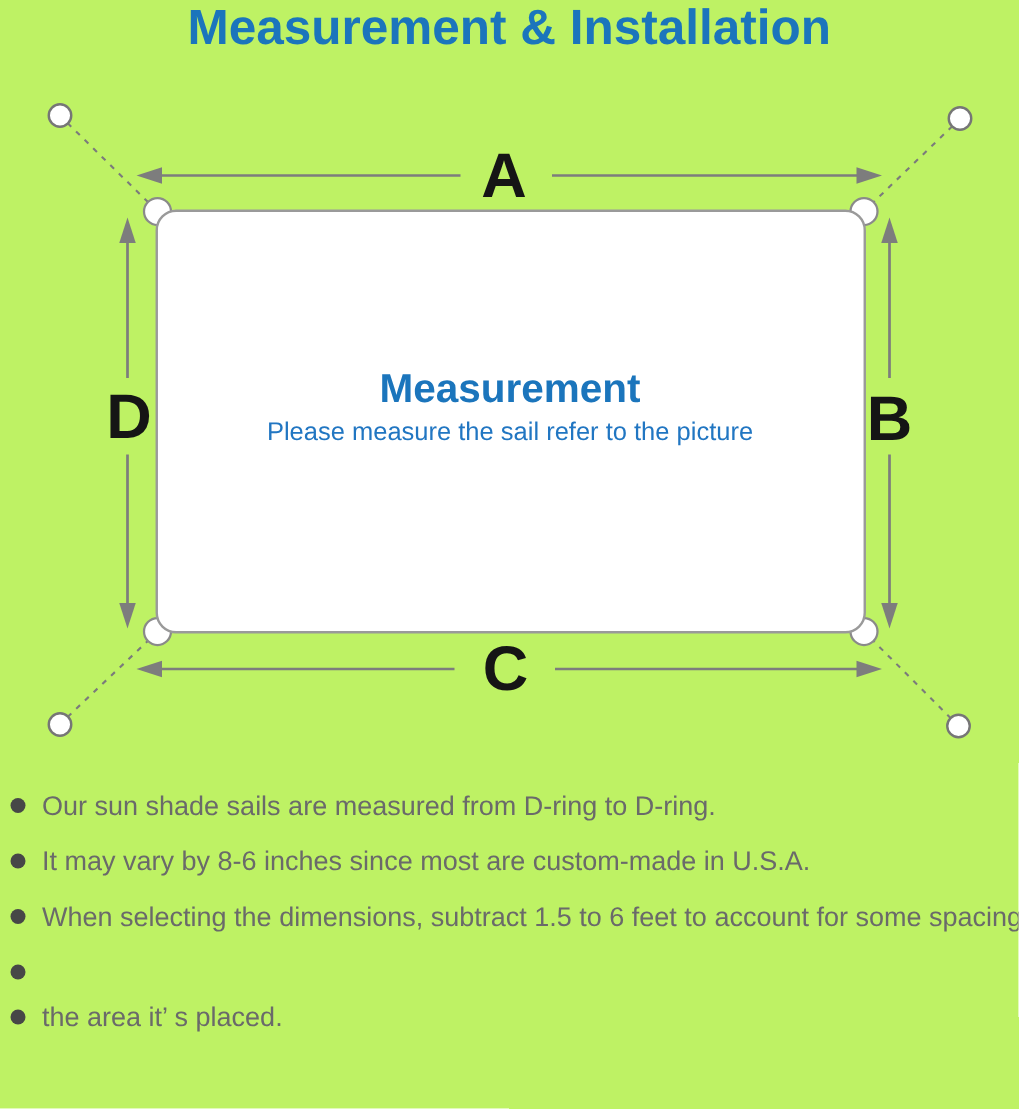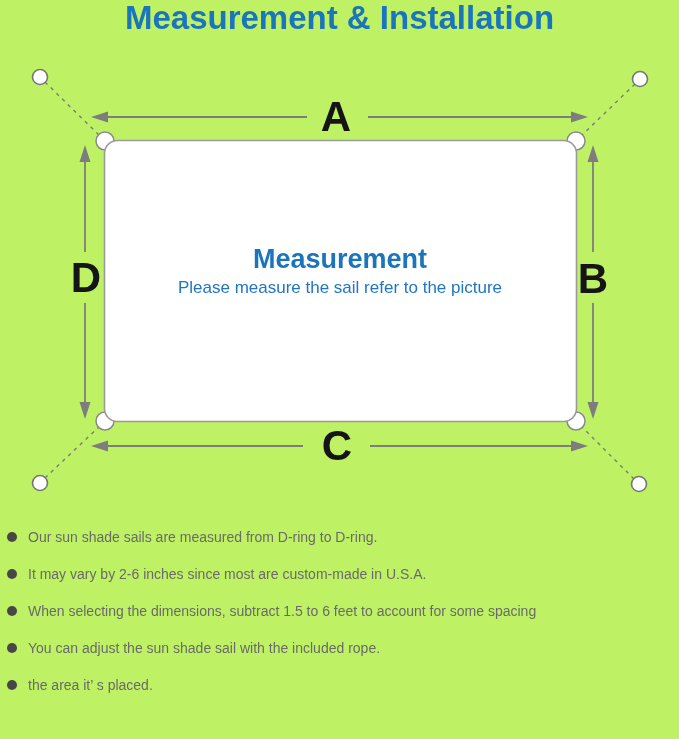--- a/index.html
+++ b/index.html
@@ -38,21 +38,21 @@
     position: absolute;
     top: 526px;
     left: 7px;
     width: 668px;
   }
   .note {
     display: flex;
     align-items: flex-start;
     margin-bottom: 14px;
     color: #6a6a6a;
-    font-size: 14px;
+    font-size: 18px;
     line-height: 23px;
   }
   .note .dot {
     flex: 0 0 auto;
     width: 10px;
     height: 10px;
     border-radius: 50%;
     background: #474747;
     margin: 6px 11px 0 0;
   }
@@ -132,36 +132,33 @@
     <div class="note">
       <span class="dot"></span>
       <div>
         <span class="line">Our sun shade sails are measured from D-ring to D-ring.</span>
       </div>
     </div>
 
     <div class="note">
       <span class="dot"></span>
       <div>
-        <span class="line">It may vary by 2-6 inches since most are custom-made in U.S.A.</span>
+        <span class="line">It may vary by 8-6 inches since most are custom-made in U.S.A.</span>
       </div>
     </div>
 
     <div class="note">
       <span class="dot"></span>
       <div>
         <span class="line">When selecting the dimensions, subtract 1.5 to 6 feet to account for some spacing</span>
       </div>
     </div>
 
     <div class="note">
       <span class="dot"></span>
-      <div>
-        <span class="line">You can adjust the sun shade sail with the included rope.</span>
-      </div>
     </div>
 
     <div class="note">
       <span class="dot"></span>
       <div>
         <span class="line">the area it’ s placed.</span>
       </div>
     </div>
 
   </div>

